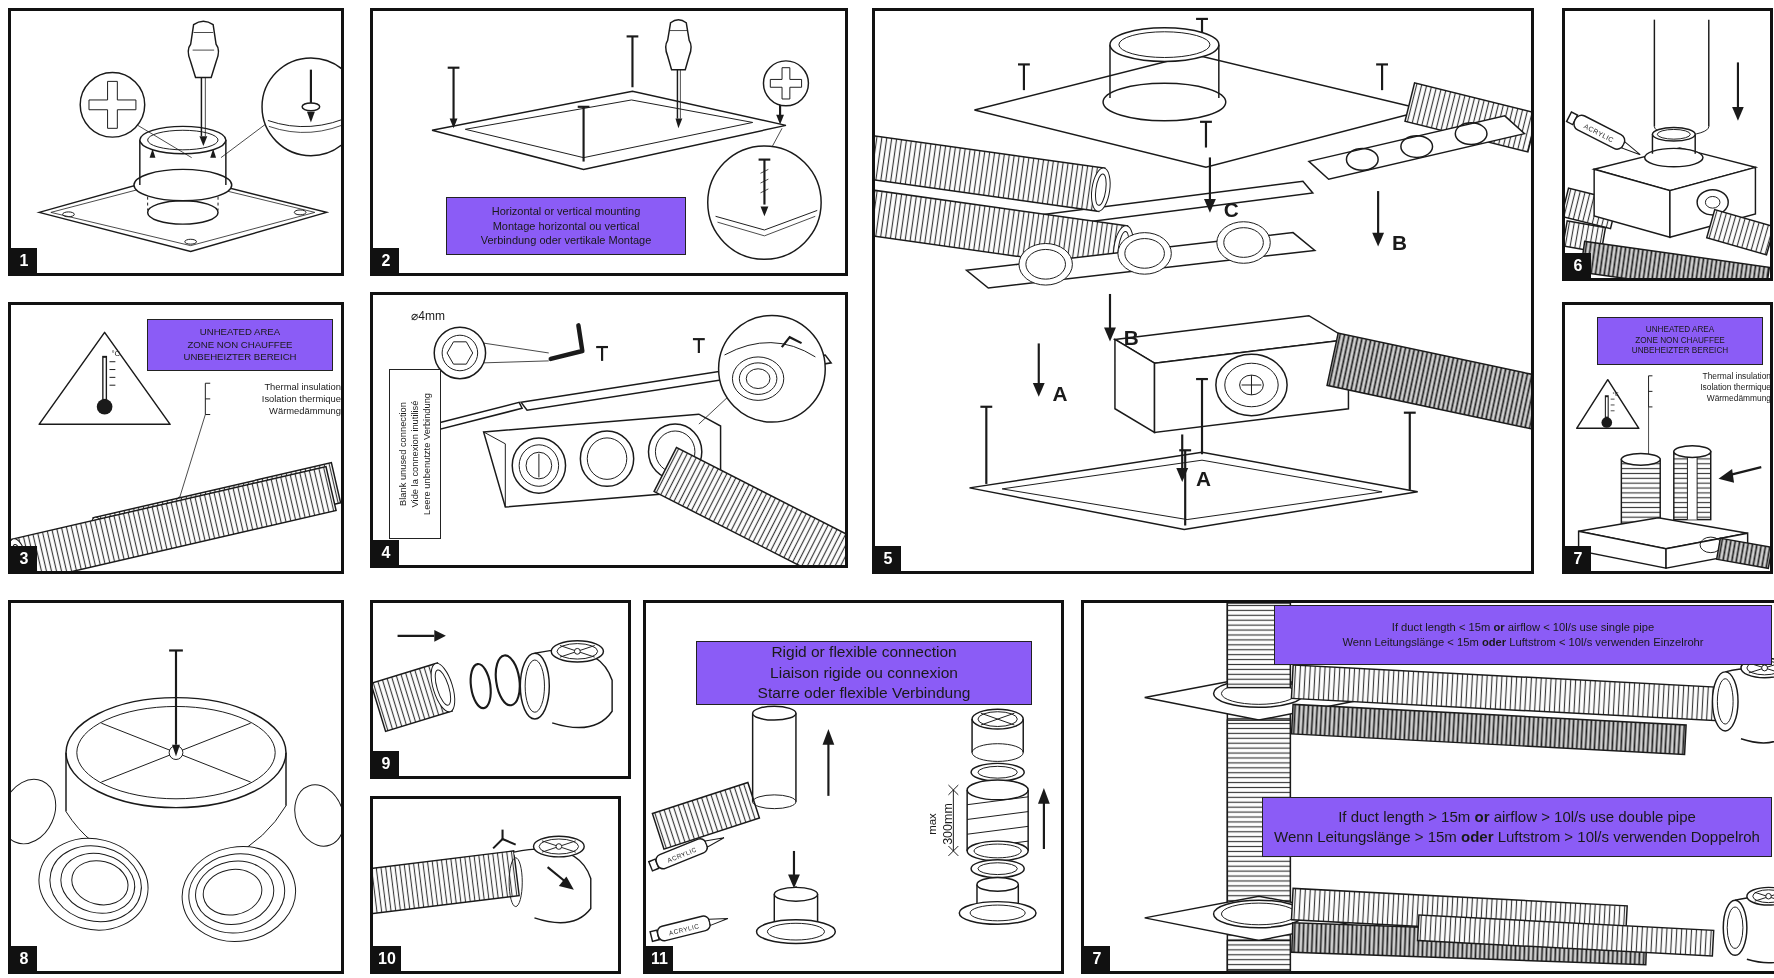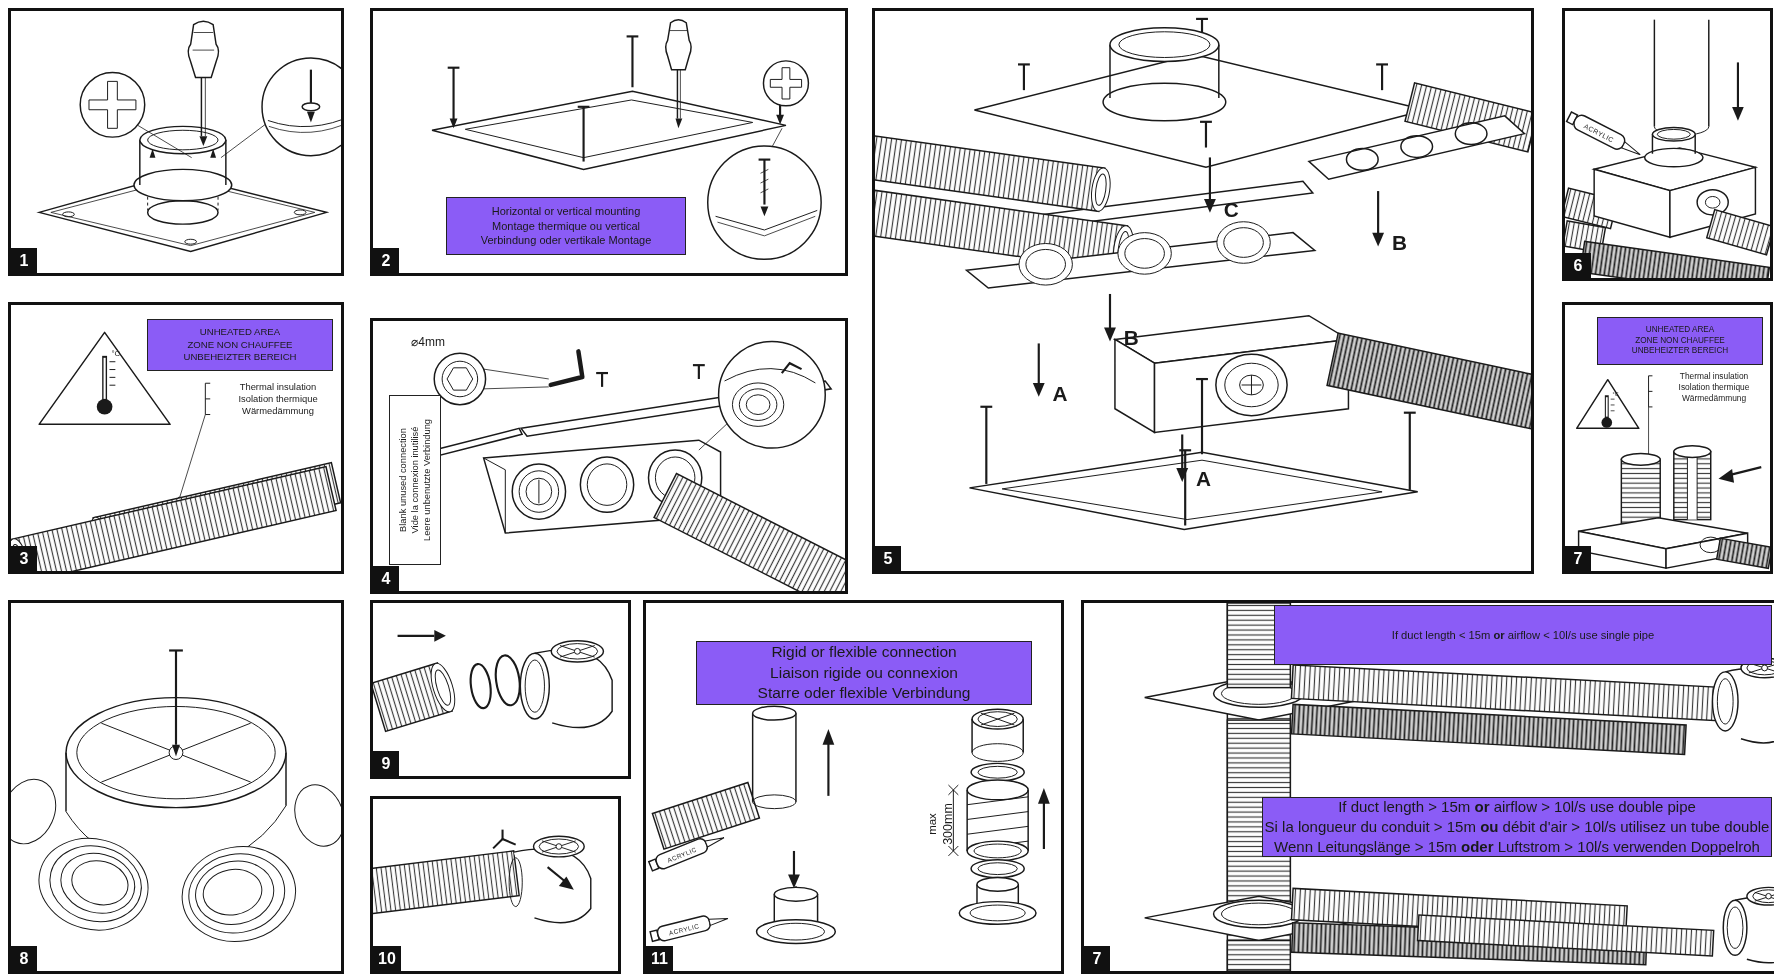--- a/index.html
+++ b/index.html
@@ -5,21 +5,21 @@
   html,body{margin:0;padding:0;background:#fff;font-family:"Liberation Sans",sans-serif;}
   .sheet{position:relative;width:1774px;height:978px;background:#fff;overflow:hidden;color:#1a1a1a;}
   .panel{position:absolute;border:3px solid #111;background:#fff;box-sizing:border-box;}
   .art{position:absolute;left:0;top:0;width:100%;height:100%;}
   .badge{position:absolute;left:0;bottom:0;background:#111;color:#fff;font-weight:bold;
          font-size:16px;min-width:26px;height:25px;display:flex;align-items:center;justify-content:center;
          padding:0 5px;box-sizing:border-box;z-index:5;}
   .tbox{position:absolute;background:#8b5cf6;border:1.5px solid #222;display:flex;flex-direction:column;
         justify-content:center;text-align:center;z-index:4;}
   .tbox div{line-height:1.32;white-space:nowrap;}
-  .lbls{position:absolute;text-align:center;z-index:4;}
+  .lbls{position:absolute;text-align:right;z-index:4;}
   .lbls div{line-height:1.3;white-space:nowrap;}
   .vbox{position:absolute;border:1.2px solid #222;background:#fff;z-index:4;}
   .vrot{position:absolute;left:0;top:0;transform:rotate(-90deg) translateX(-168px);transform-origin:0 0;
         width:168px;height:50px;display:flex;flex-direction:column;justify-content:center;text-align:center;}
   .vrot div{line-height:1.3;font-size:9.3px;white-space:nowrap;}
   .rot{position:absolute;transform:translate(-50%,-50%) rotate(-90deg);white-space:nowrap;z-index:4;}
   .b{font-weight:bold;}
   text{font-family:"Liberation Sans",sans-serif;fill:#1a1a1a;}
   .s{fill:none;stroke:#1a1a1a;stroke-width:1.5px}
   .t{fill:none;stroke:#1a1a1a;stroke-width:1px}
@@ -138,21 +138,21 @@
         <line class="b2" x1="398" y1="152" x2="398" y2="198"></line>
         <line class="b2" x1="392" y1="152" x2="404" y2="152"></line>
         <line class="h" x1="394" y1="166" x2="402" y2="162"></line>
         <line class="h" x1="394" y1="176" x2="402" y2="172"></line>
         <line class="h" x1="394" y1="186" x2="402" y2="182"></line>
         <polygon class="fb" points="394,200 402,200 398,210"></polygon>
       </g>
     </svg>
     <div class="tbox" style="left:73px;top:186px;width:238px;height:56px;font-size:11px">
       <div>Horizontal or vertical mounting</div>
-      <div>Montage thermique ou vertical</div>
+      <div>Montage horizontal ou vertical</div>
       <div>Verbindung oder vertikale Montage</div>
     </div>
     <div class="badge">2</div>
   </div>
 
   <div class="panel" style="left:872px;top:8px;width:662px;height:566px">
     <svg class="art" viewBox="0 0 662 566">
       <g>
         <polygon class="w" points="100,100 322,44 556,100 334,158"></polygon>
         <line class="b2" x1="150" y1="54" x2="150" y2="80"></line>
@@ -354,21 +354,21 @@
       <div>UNBEHEIZTER BEREICH</div>
     </div>
     <div class="lbls" style="left:204px;top:76px;width:126px;font-size:9.4px">
       <div>Thermal insulation</div>
       <div>Isolation thermique</div>
       <div>Wärmedämmung</div>
     </div>
     <div class="badge">3</div>
   </div>
 
-  <div class="panel" style="left:370px;top:318px;width:478px;height:276px">
+  <div class="panel" style="left:370px;top:292px;width:478px;height:276px">
     <svg class="art" viewBox="0 0 478 272">
       <g>
         <circle class="w" cx="88" cy="58" r="26"></circle>
         <circle class="t" cx="88" cy="58" r="18"></circle>
         <polygon class="w1" points="75,58 81.5,46.7 94.5,46.7 101,58 94.5,69.3 81.5,69.3"></polygon>
         <line class="h" x1="112" y1="48" x2="178" y2="58"></line>
         <line class="h" x1="112" y1="68" x2="178" y2="66"></line>
       </g>
       <g>
         <path d="M180,64 L212,56 L208,30" fill="none" stroke="#1a1a1a" stroke-width="4.5" stroke-linecap="round" stroke-linejoin="round"></path>
@@ -726,22 +726,22 @@
         <ellipse class="t" cx="622" cy="330" rx="8" ry="21"></ellipse>
         <ellipse class="w" cx="656" cy="298" rx="22" ry="9"></ellipse>
         <ellipse class="t" cx="656" cy="298" rx="16" ry="6.5"></ellipse>
         <line class="t" x1="642" y1="294" x2="670" y2="303"></line>
         <line class="t" x1="642" y1="303" x2="670" y2="294"></line>
         <circle class="w1" cx="656" cy="298" r="2.8"></circle>
       </g>
     </svg>
     <div class="tbox" style="left:190px;top:2px;width:496px;height:58px;font-size:11.2px">
       <div><span>If duct length &lt; 15m </span><span class="b">or</span><span> airflow &lt; 10l/s use single pipe</span></div>
+      <div><span>Wenn Leitungslänge &lt; 15m </span><span class="b">oder</span><span> Luftstrom &lt; 10l/s verwenden Einzelrohr</span></div>
     </div>
     <div class="tbox" style="left:178px;top:194px;width:508px;height:58px;font-size:15px">
       <div><span>If duct length &gt; 15m </span><span class="b">or</span><span> airflow &gt; 10l/s use double pipe</span></div>
-      <div><span>Si la longueur du conduit &gt; 15m </span><span class="b">ou</span><span> débit d'air &gt; 10l/s utilisez un tube double</span></div>
       <div><span>Wenn Leitungslänge &gt; 15m </span><span class="b">oder</span><span> Luftstrom &gt; 10l/s verwenden Doppelroh</span></div>
     </div>
     <div class="badge">7</div>
   </div>
 
 </div>
 
 </body></html>

